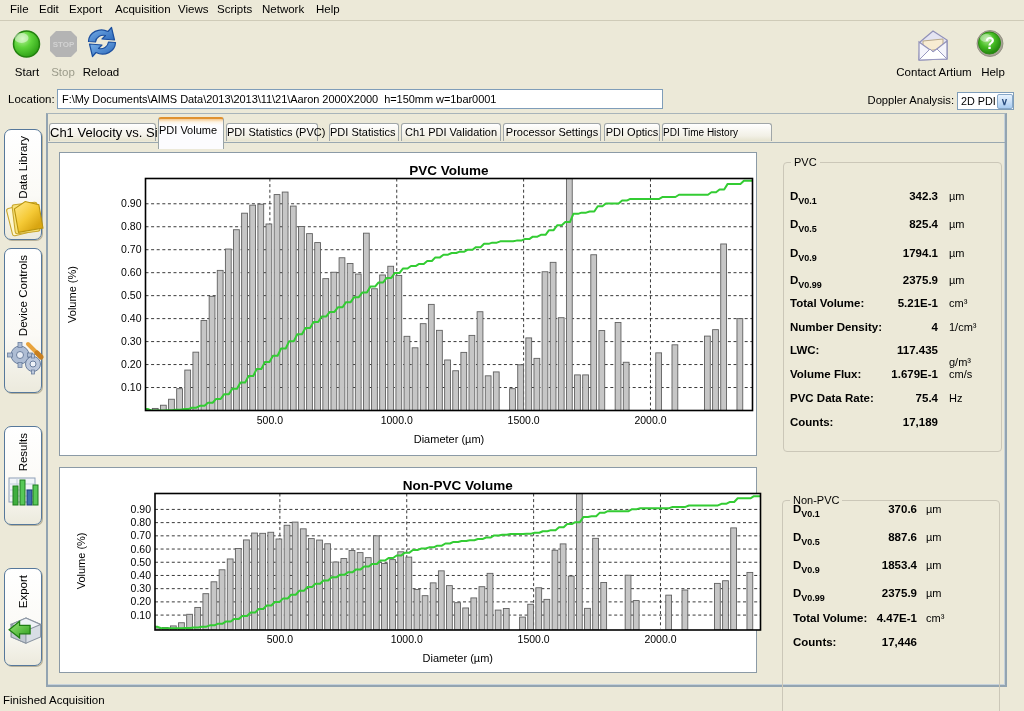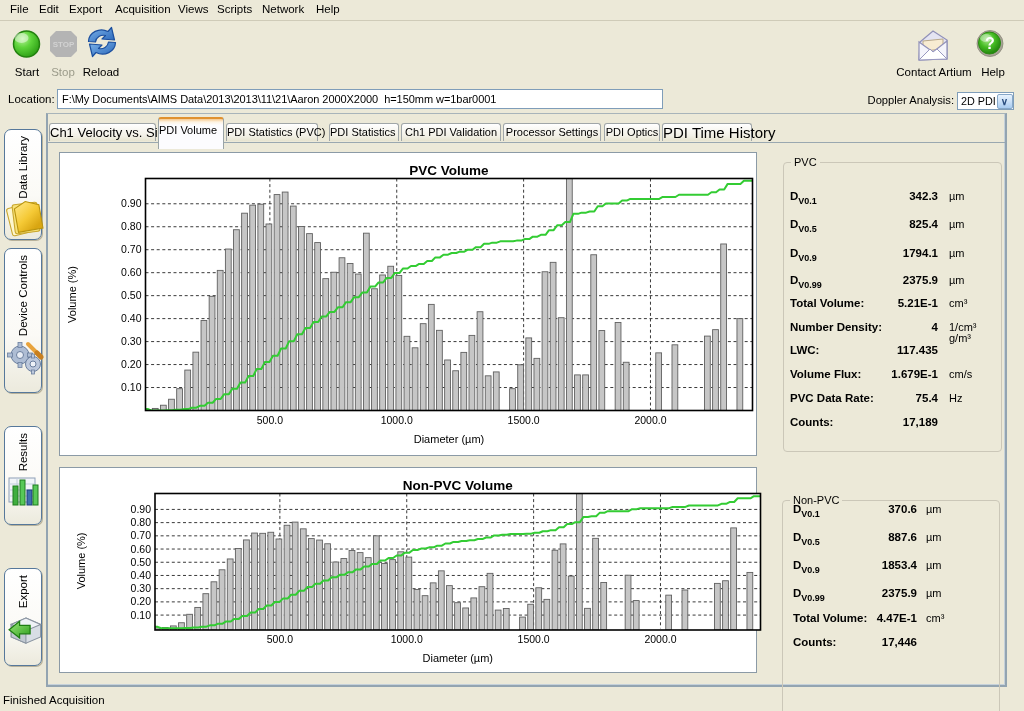--- a/index.html
+++ b/index.html
@@ -76,21 +76,21 @@
 <span style="position:absolute;right:0.5px;top:0.5px;width:16px;height:15px;background:linear-gradient(180deg,#e8f2fd,#cfe3f8 45%,#a8cbf0);border:1px solid #86a7c8;border-radius:2px;text-align:center;line-height:14px;font-size:10px;font-weight:bold;color:#2a4d7e">∨</span></div>
 <div class="abs" style="left:46px;top:113px;width:961px;height:574px;background:#ece9d8;border:2px solid #93a4b1;border-top:1.5px solid #a8b4ba;box-shadow:inset -1px -1px 0 #c5d1da"></div>
 <div class="abs" style="left:48px;top:141.5px;width:957px;height:1.5px;background:#9aa8b0"></div>
 <div class="abs" style="left:49px;top:123px;width:107px;height:18px;background:linear-gradient(180deg,#ffffff,#f2f0e6 70%,#e6e3cf);border:1px solid #a0a6a8;border-bottom:none;border-radius:3px 3px 0 0;text-align:left;font-size:13px;line-height:17px;white-space:nowrap;z-index:4">Ch1 Velocity vs. Size</div>
 <div class="abs" style="left:158px;top:117px;width:66px;height:32px;background:linear-gradient(180deg,#f6c88c 0,#fdf3e2 3px,#fcfcfe 6px);border:1px solid #9aa4a6;border-bottom:none;border-radius:3px 3px 0 0;border-top:2px solid #e0912f;font-size:11px;line-height:23px;white-space:nowrap;z-index:5">PDI Volume</div>
 <div class="abs" style="left:226px;top:123px;width:92px;height:18px;background:linear-gradient(180deg,#ffffff,#f2f0e6 70%,#e6e3cf);border:1px solid #a0a6a8;border-bottom:none;border-radius:3px 3px 0 0;text-align:center;font-size:11px;line-height:17px;white-space:nowrap;z-index:4">PDI Statistics (PVC)</div>
 <div class="abs" style="left:329px;top:123px;width:70px;height:18px;background:linear-gradient(180deg,#ffffff,#f2f0e6 70%,#e6e3cf);border:1px solid #a0a6a8;border-bottom:none;border-radius:3px 3px 0 0;font-size:11px;line-height:17px;white-space:nowrap;z-index:4">PDI Statistics</div>
 <div class="abs" style="left:401px;top:123px;width:100px;height:18px;background:linear-gradient(180deg,#ffffff,#f2f0e6 70%,#e6e3cf);border:1px solid #a0a6a8;border-bottom:none;border-radius:3px 3px 0 0;text-align:center;font-size:11px;line-height:17px;white-space:nowrap;z-index:4">Ch1 PDI Validation</div>
 <div class="abs" style="left:503px;top:123px;width:98px;height:18px;background:linear-gradient(180deg,#ffffff,#f2f0e6 70%,#e6e3cf);border:1px solid #a0a6a8;border-bottom:none;border-radius:3px 3px 0 0;text-align:center;font-size:11px;line-height:17px;white-space:nowrap;z-index:4">Processor Settings</div>
 <div class="abs" style="left:604px;top:123px;width:56px;height:18px;background:linear-gradient(180deg,#ffffff,#f2f0e6 70%,#e6e3cf);border:1px solid #a0a6a8;border-bottom:none;border-radius:3px 3px 0 0;text-align:center;font-size:11px;line-height:17px;white-space:nowrap;z-index:4">PDI Optics</div>
-<div class="abs" style="left:662px;top:123px;width:90px;height:18px;background:linear-gradient(180deg,#ffffff,#f2f0e6 70%,#e6e3cf);border:1px solid #a0a6a8;border-bottom:none;border-radius:3px 3px 0 0;text-align:right;font-size:15px;line-height:17px;white-space:nowrap;z-index:4">PDI Time History</div>
+<div class="abs" style="left:662px;top:123px;width:110px;height:18px;background:linear-gradient(180deg,#ffffff,#f2f0e6 70%,#e6e3cf);border:1px solid #a0a6a8;border-bottom:none;border-radius:3px 3px 0 0;text-align:left;font-size:10px;line-height:17px;white-space:nowrap;z-index:4">PDI Time History</div>
 <div class="vbtn" style="top:129px;height:111px">
     <span class="vtxt" style="top:6px">Data Library</span>
   </div>
 <div class="vbtn" style="top:248px;height:145px">
     <span class="vtxt" style="top:6px">Device Controls</span>
   </div>
 <div class="vbtn" style="top:426px;height:99px">
     <span class="vtxt" style="top:6px">Results</span>
   </div>
 <div class="vbtn" style="top:568px;height:98px">
@@ -385,21 +385,21 @@
 <div class="sval" style="left:840px;top:274px;width:98px">2375.9</div>
 <div class="sunit" style="left:949px;top:274px">µm</div>
 <div class="srow" style="left:790px;top:297px">Total Volume:</div>
 <div class="sval" style="left:840px;top:297px;width:98px">5.21E-1</div>
 <div class="sunit" style="left:949px;top:297px">cm³</div>
 <div class="srow" style="left:790px;top:321px">Number Density:</div>
 <div class="sval" style="left:840px;top:321px;width:98px">4</div>
 <div class="sunit" style="left:949px;top:321px">1/cm³</div>
 <div class="srow" style="left:790px;top:344px">LWC:</div>
 <div class="sval" style="left:840px;top:344px;width:98px">117.435</div>
-<div class="sunit" style="left:949px;top:332px">g/m³</div>
+<div class="sunit" style="left:949px;top:356px">g/m³</div>
 <div class="srow" style="left:790px;top:368px">Volume Flux:</div>
 <div class="sval" style="left:840px;top:368px;width:98px">1.679E-1</div>
 <div class="sunit" style="left:949px;top:368px">cm/s</div>
 <div class="srow" style="left:790px;top:392px">PVC Data Rate:</div>
 <div class="sval" style="left:840px;top:392px;width:98px">75.4</div>
 <div class="sunit" style="left:949px;top:392px">Hz</div>
 <div class="srow" style="left:790px;top:416px">Counts:</div>
 <div class="sval" style="left:840px;top:416px;width:98px">17,189</div>
 <div class="srow" style="left:793px;top:503px">D<sub class="v">V0.1</sub></div>
 <div class="sval" style="left:829px;top:503px;width:88px">370.6</div>

